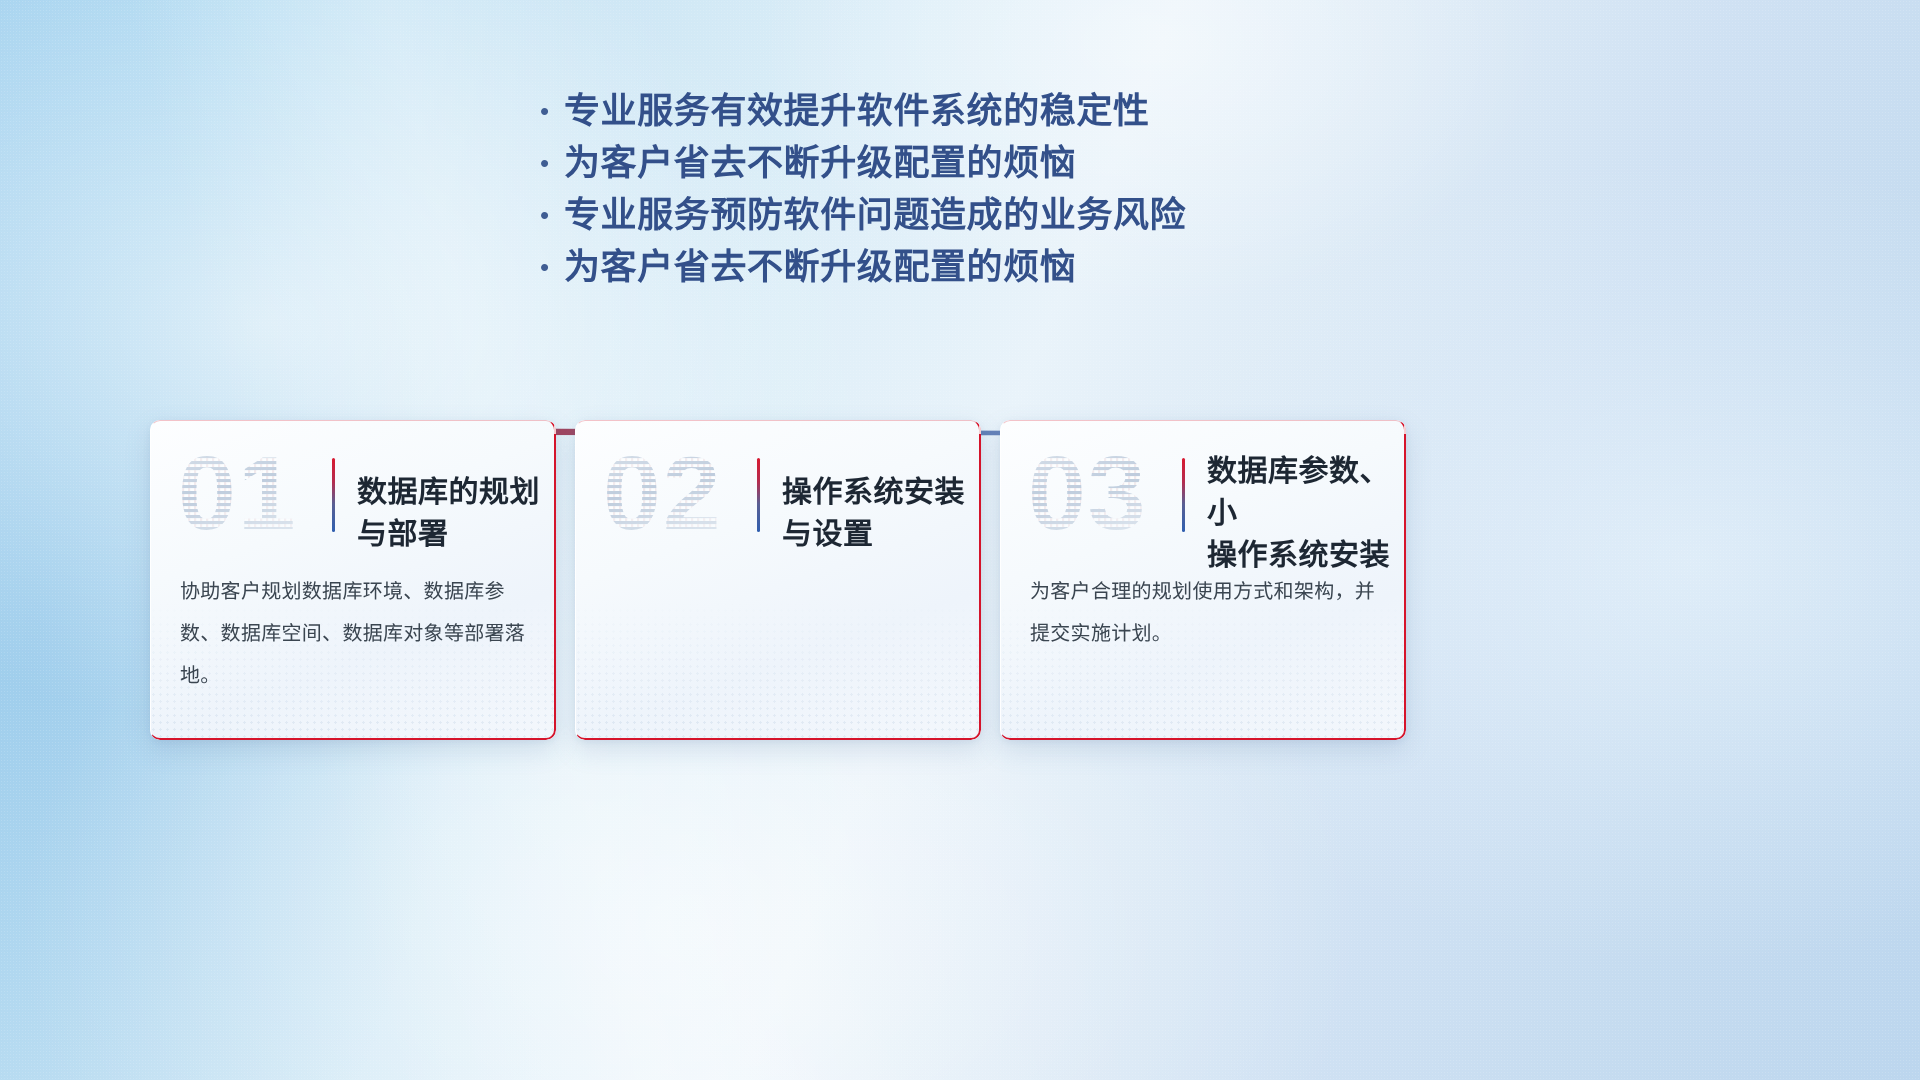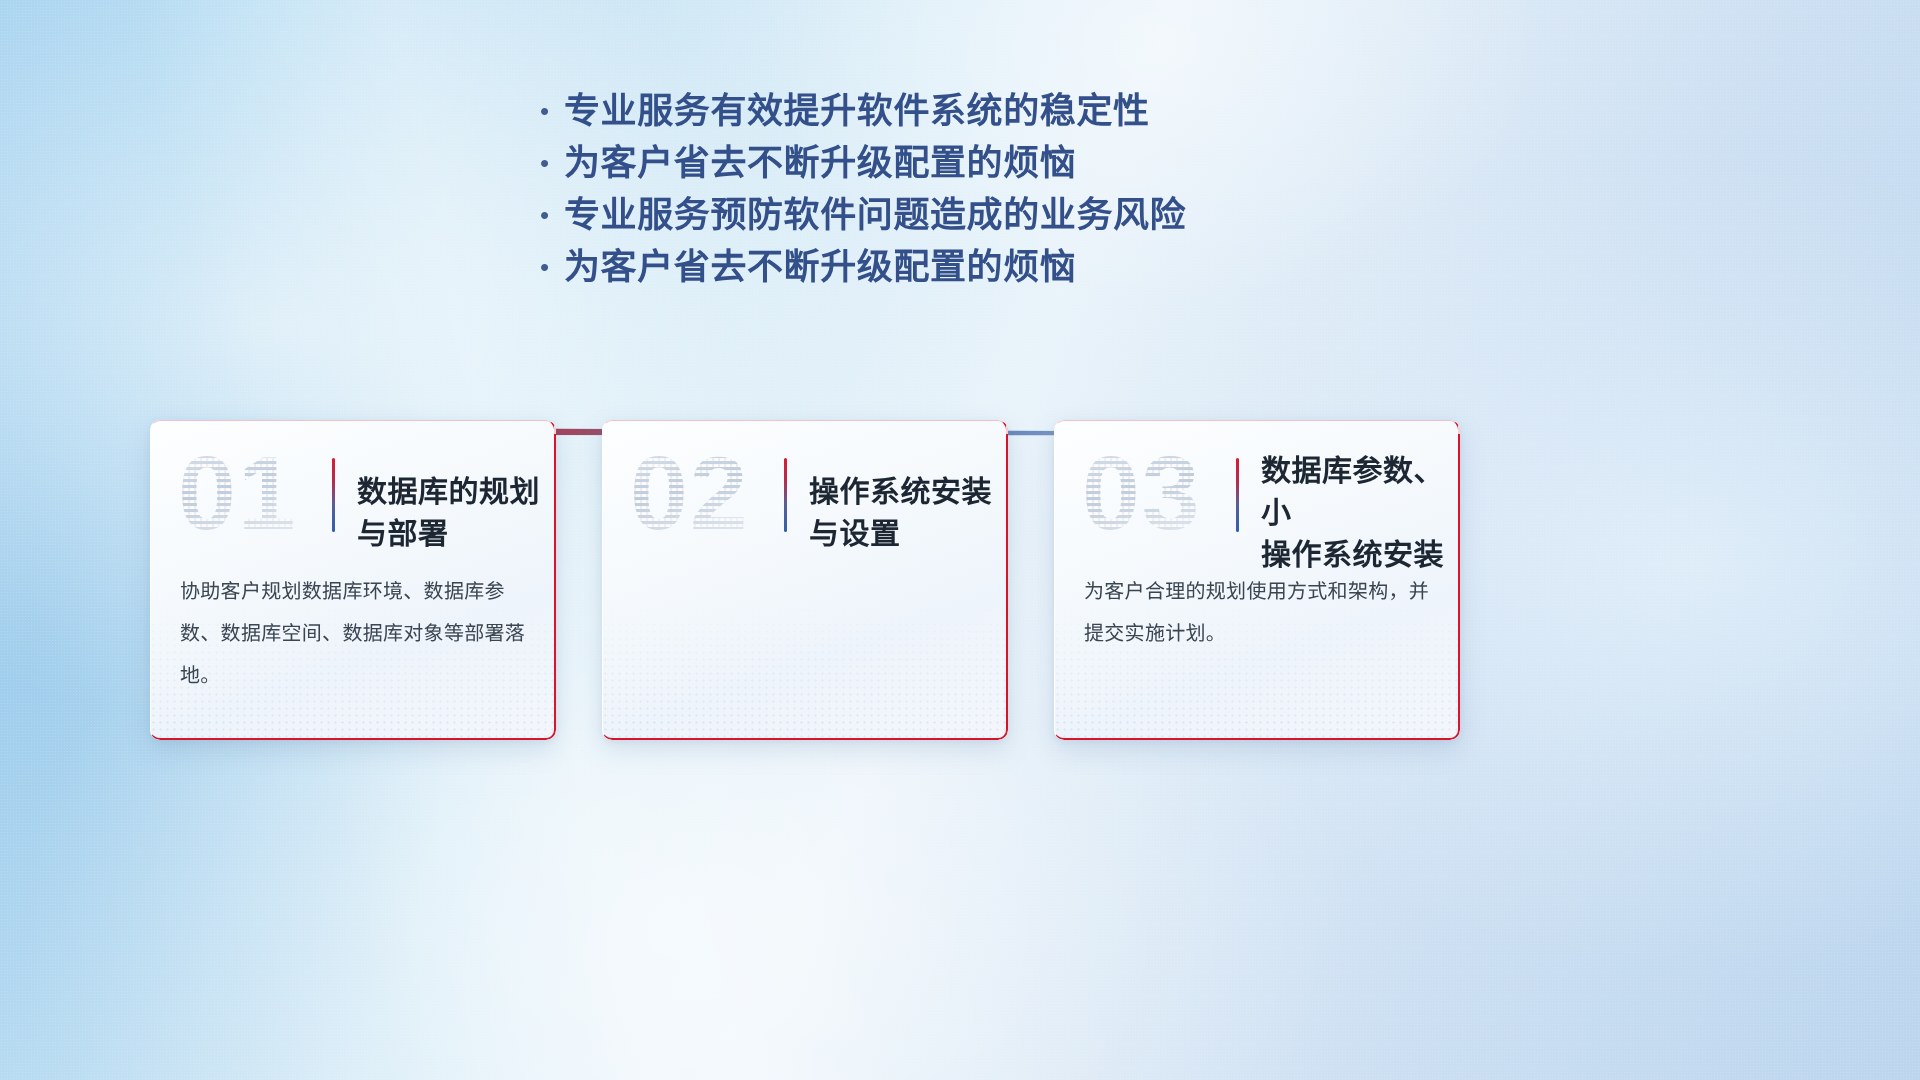--- a/index.html
+++ b/index.html
@@ -84,21 +84,21 @@
 
   
   .divider-wrap{
     position:absolute;left:150px;top:424px;width:1260px;height:22px;
   }
   .divider-wrap svg{display:block;width:100%;height:100%;}
 
   
   .cards{
     position:absolute;left:150px;top:420px;width:1310px;height:330px;
-    display:flex;gap:46px;
+    display:flex;gap:19px;
   }
   .card{
     position:relative;
     width:406px;height:320px;
     border-radius:10px;
     background:
       linear-gradient(160deg,#fdfeff 0%,#f6fafd 35%,#eef4fb 68%,#f3f7fc 100%);
     box-shadow:0 10px 26px rgba(88,124,166,.18), 0 2px 6px rgba(88,124,166,.10);
     overflow:hidden;
     box-sizing:border-box;

